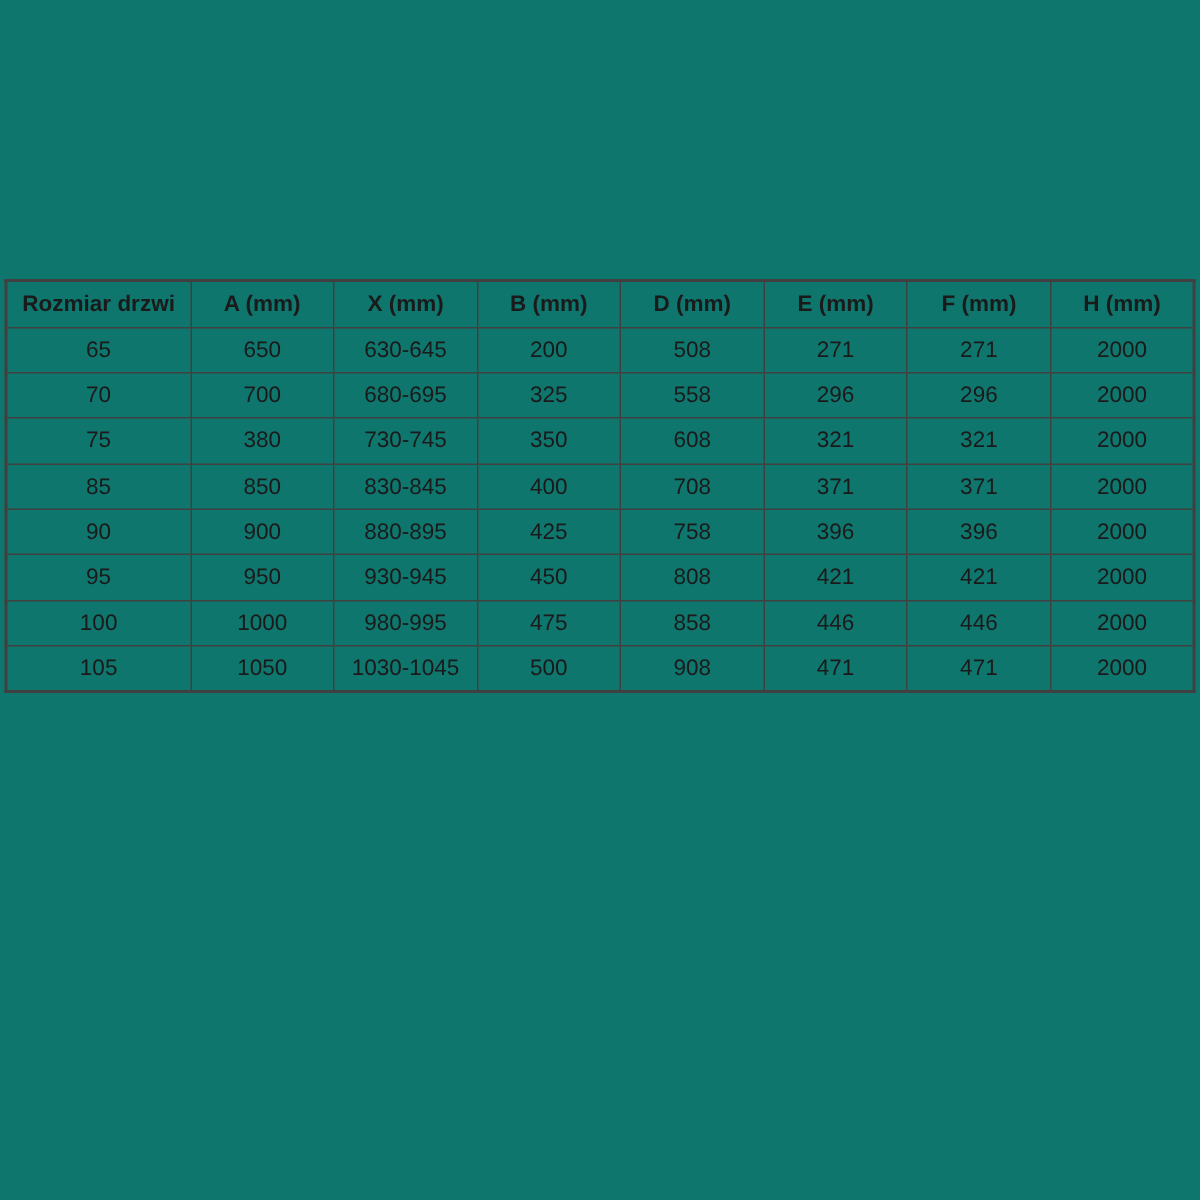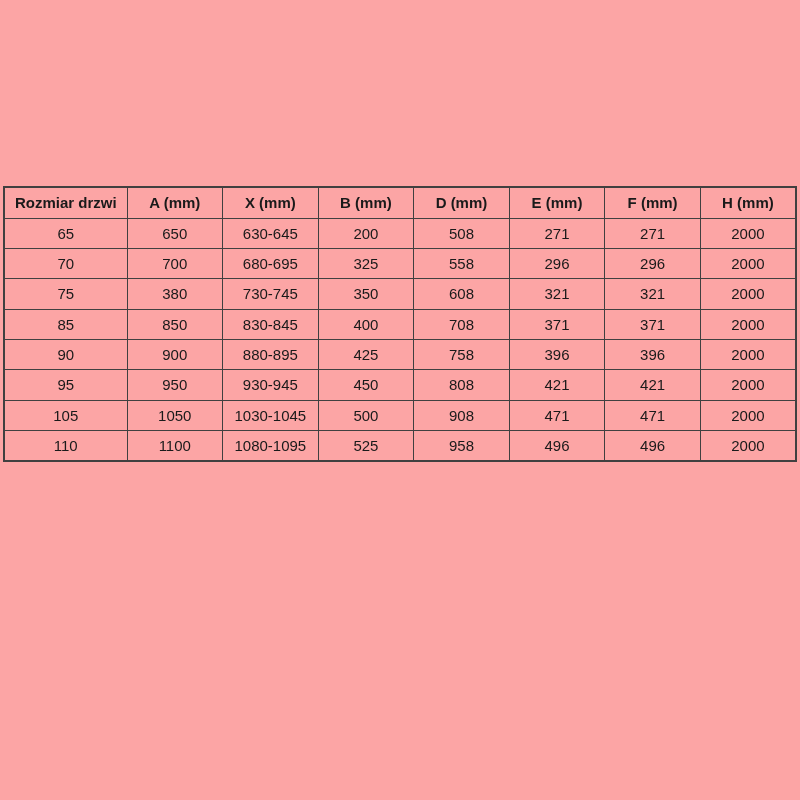--- a/index.html
+++ b/index.html
@@ -8,21 +8,21 @@
     padding: 0;
     width: 800px;
     height: 800px;
     background: #ffffff;
     font-family: "Liberation Sans", sans-serif;
   }
   .page {
     position: relative;
     width: 800px;
     height: 800px;
-    background: #fca5a5;
+    background: #0f766e;
     overflow: hidden;
   }
   table.spec-table {
     position: absolute;
     left: 3px;
     top: 186px;
     width: 794px;
     border-collapse: collapse;
     table-layout: fixed;
     border: 2px solid #404040;
@@ -125,34 +125,34 @@
           <td>95</td>
           <td>950</td>
           <td>930-945</td>
           <td>450</td>
           <td>808</td>
           <td>421</td>
           <td>421</td>
           <td>2000</td>
         </tr>
         <tr>
+          <td>100</td>
+          <td>1000</td>
+          <td>980-995</td>
+          <td>475</td>
+          <td>858</td>
+          <td>446</td>
+          <td>446</td>
+          <td>2000</td>
+        </tr>
+        <tr>
           <td>105</td>
           <td>1050</td>
           <td>1030-1045</td>
           <td>500</td>
           <td>908</td>
           <td>471</td>
           <td>471</td>
           <td>2000</td>
         </tr>
-        <tr>
-          <td>110</td>
-          <td>1100</td>
-          <td>1080-1095</td>
-          <td>525</td>
-          <td>958</td>
-          <td>496</td>
-          <td>496</td>
-          <td>2000</td>
-        </tr>
       </tbody>
   </table>
 </div>
 
 </body></html>

